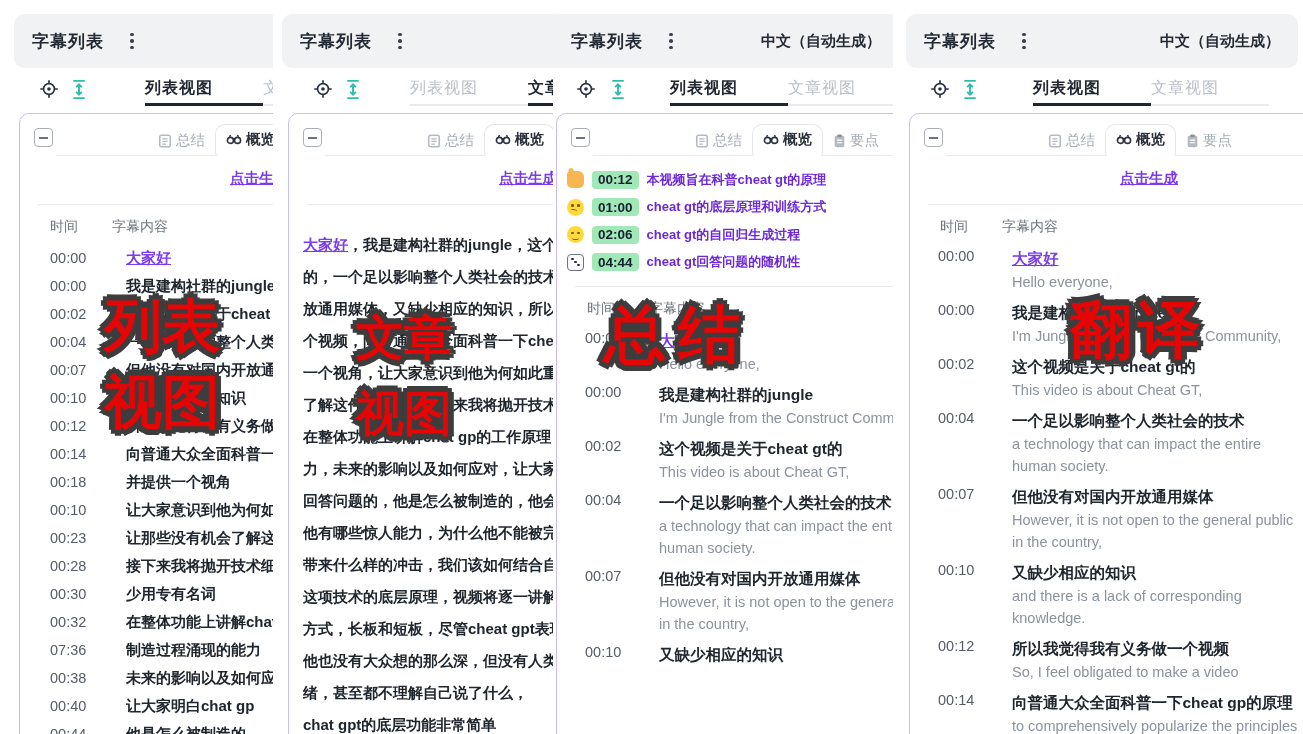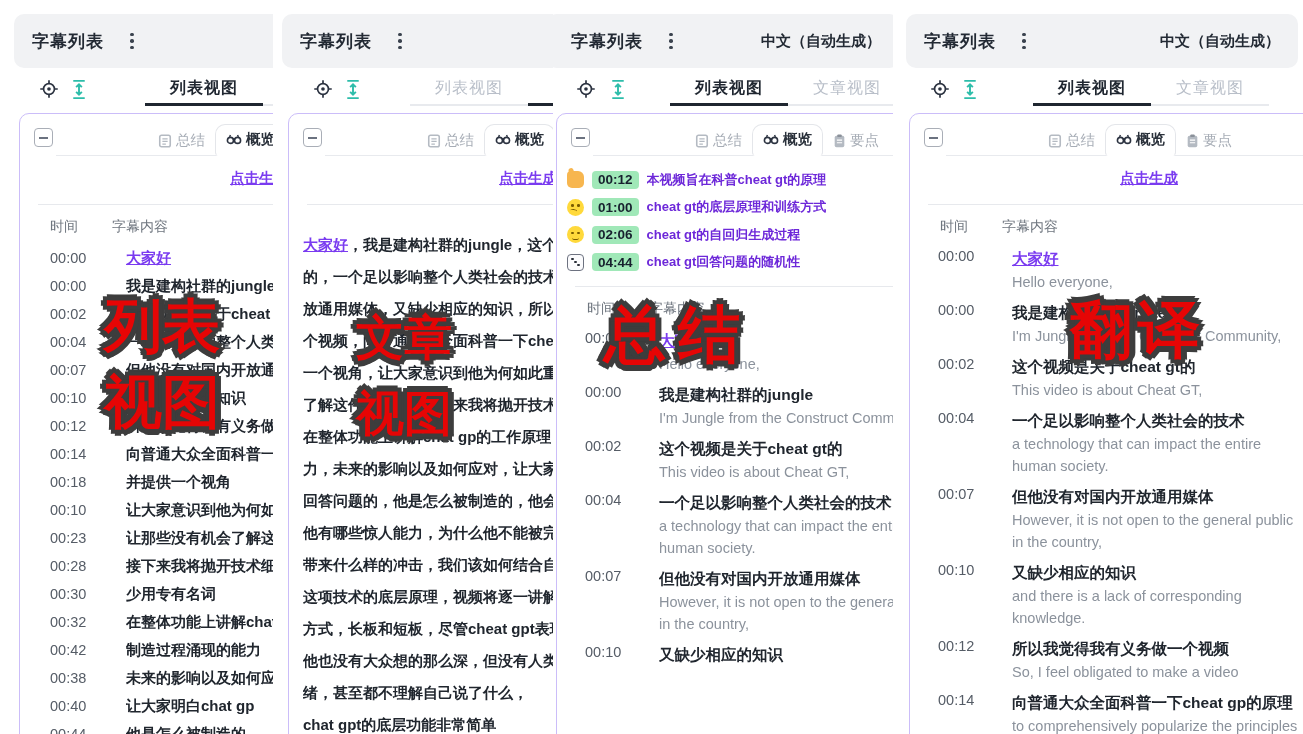--- a/index.html
+++ b/index.html
@@ -22,21 +22,21 @@
   #p4 .hbar { left:4px; }
   .htitle { font-size:17px; font-weight:700; color:#232a34; letter-spacing:1px; }
   .hdots { margin-left:26px; display:flex; flex-direction:column; gap:3px; cursor:pointer; }
   .hdots i { width:3.5px; height:3.5px; border-radius:50%; background:#3a424e; }
   .hlang { margin-left:auto; font-size:15px; font-weight:700; color:#232a34; white-space:nowrap; }
 
   
   .toolbar { position:absolute; top:76px; left:0; right:0; height:32px; }
   .ticon { position:absolute; top:2px; width:22px; height:22px; display:flex; align-items:center; justify-content:center; }
   .tabs { position:absolute; top:0; display:flex; }
-  .vtab { width:118px; height:30px; text-align:center; font-size:16px; letter-spacing:1px;
+  .vtab { width:118px; height:30px; text-align:left; font-size:16px; letter-spacing:1px;
     color:#b9bfc9; border-bottom:2.5px solid #e8eaee; padding-top:2px; cursor:pointer; white-space:nowrap; }
   .vtab.on { color:#1f2630; font-weight:600; border-bottom:3px solid #1f2630; }
   #p1 .tabs { left:145px; } #p2 .tabs { left:132px; } #p3 .tabs { left:117px; } #p4 .tabs { left:131px; }
   #p1 .ticon.i1 { left:38px; } #p1 .ticon.i2 { left:68px; }
   #p2 .ticon.i1 { left:34px; } #p2 .ticon.i2 { left:64px; }
   #p3 .ticon.i1 { left:22px; } #p3 .ticon.i2 { left:54px; }
   #p4 .ticon.i1 { left:27px; } #p4 .ticon.i2 { left:57px; }
 
   
   .box { position:absolute; top:113px; width:480px; height:650px;
@@ -259,21 +259,21 @@
             <span class="t">00:30</span>
             <span class="zh">少用专有名词</span>
           </div>
 
           <div class="row1">
             <span class="t">00:32</span>
             <span class="zh">在整体功能上讲解chat gp的工作原理</span>
           </div>
 
           <div class="row1">
-            <span class="t">00:42</span>
+            <span class="t">07:36</span>
             <span class="zh">制造过程涌现的能力</span>
           </div>
 
           <div class="row1">
             <span class="t">00:38</span>
             <span class="zh">未来的影响以及如何应对</span>
           </div>
 
           <div class="row1">
             <span class="t">00:40</span>

